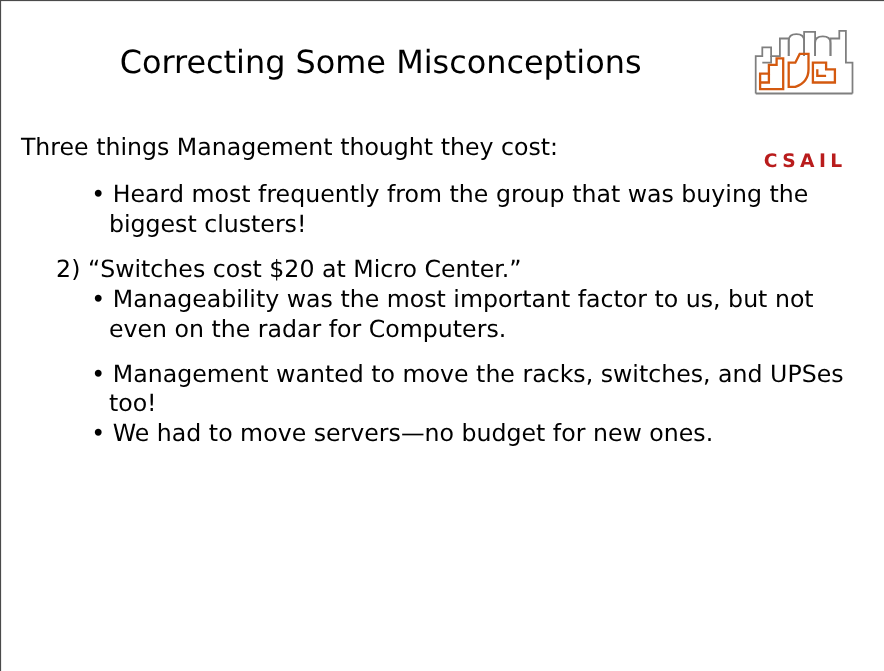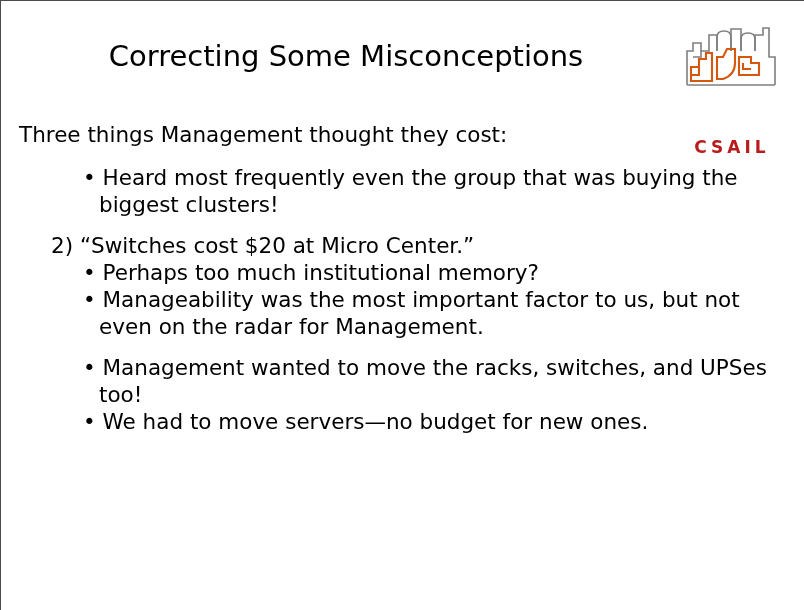--- a/index.html
+++ b/index.html
@@ -133,29 +133,28 @@
   </div>
 
   <div class="body">
 
     <p class="lead">Three things Management thought they cost:</p>
 
     <div class="numbered">
 
       <div class="item">
         <ul class="subpoints">
-          <li class="subpoint"><span class="bullet-dot">•</span> <span>Heard most frequently even the group that was buying the biggest clusters!</span></li>
+          <li class="subpoint"><span class="bullet-dot">•</span> <span>Heard most frequently from the group that was buying the biggest clusters!</span></li>
         </ul>
       </div>
 
       <div class="item">
         <div class="item-head">2) “Switches cost $20 at Micro Center.”</div>
         <ul class="subpoints">
-          <li class="subpoint"><span class="bullet-dot">•</span> <span>Perhaps too much institutional memory?</span></li>
-          <li class="subpoint"><span class="bullet-dot">•</span> <span>Manageability was the most important factor to us, but not even on the radar for Management.</span></li>
+          <li class="subpoint"><span class="bullet-dot">•</span> <span>Manageability was the most important factor to us, but not even on the radar for Computers.</span></li>
         </ul>
       </div>
 
       <div class="item">
         <ul class="subpoints">
           <li class="subpoint"><span class="bullet-dot">•</span> <span>Management wanted to move the racks, switches, and UPSes too!</span></li>
           <li class="subpoint"><span class="bullet-dot">•</span> <span>We had to move servers—no budget for new ones.</span></li>
         </ul>
       </div>
 

